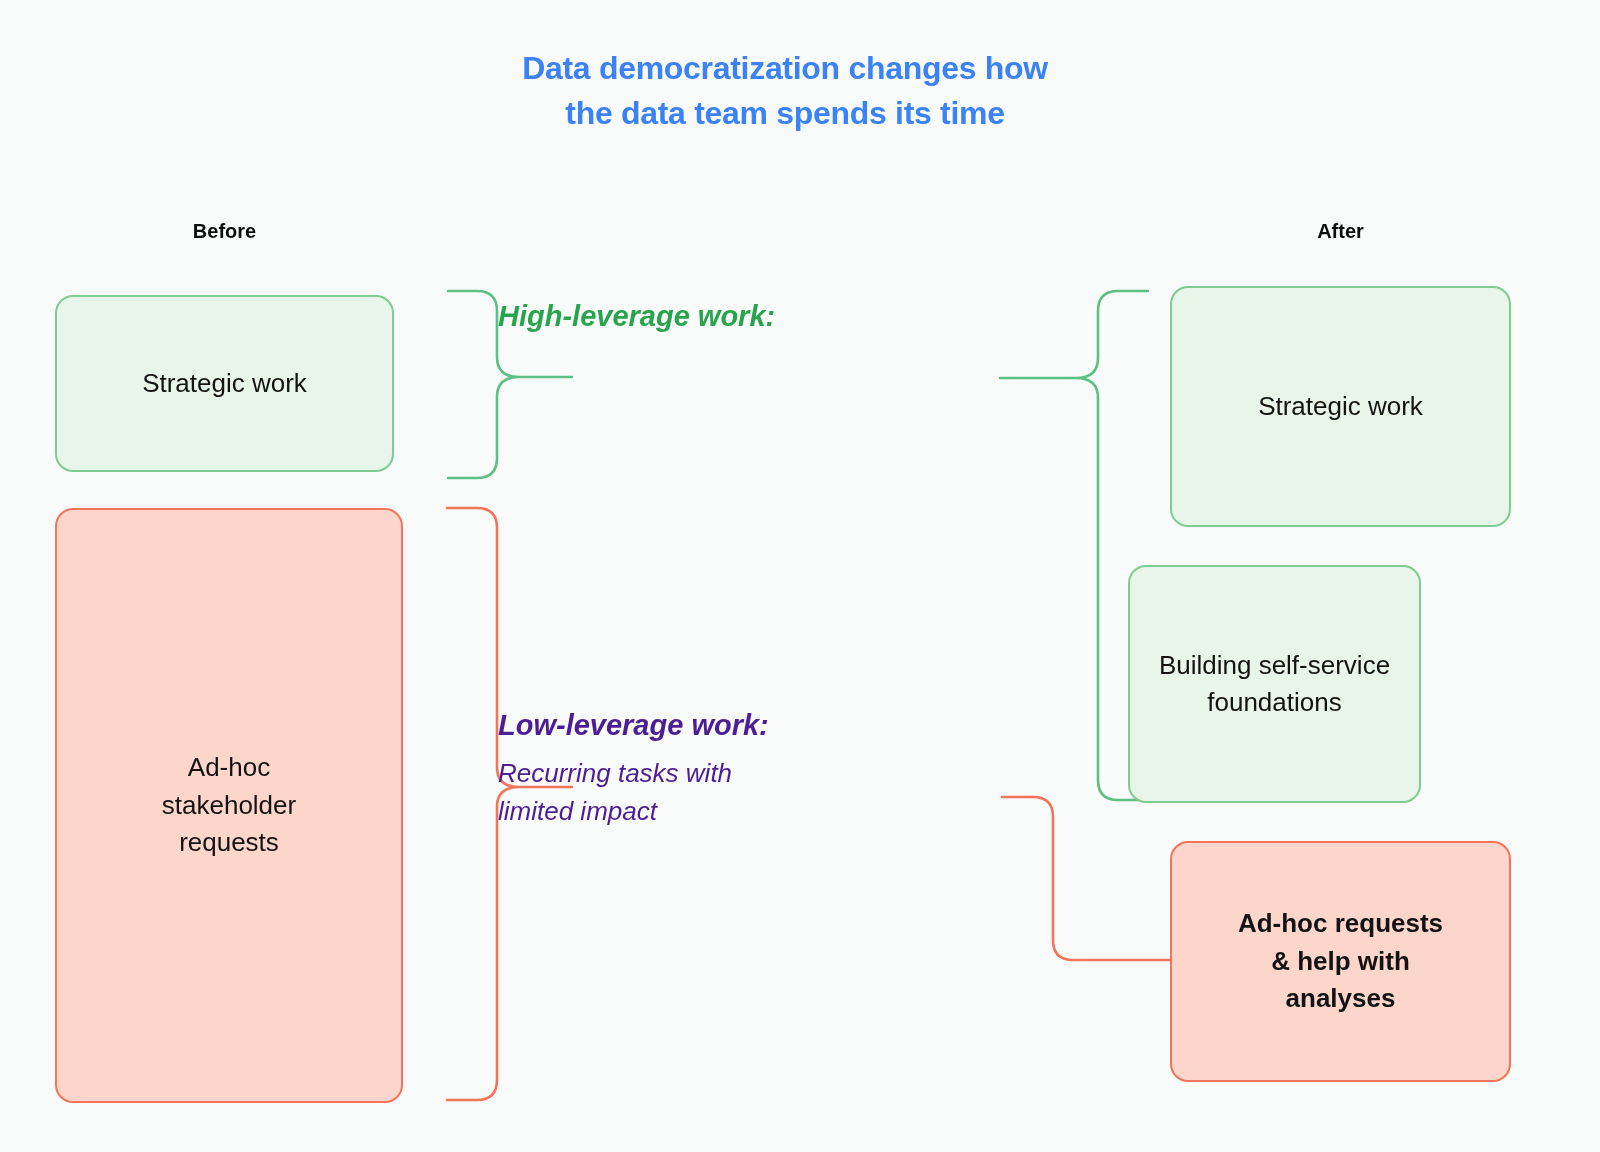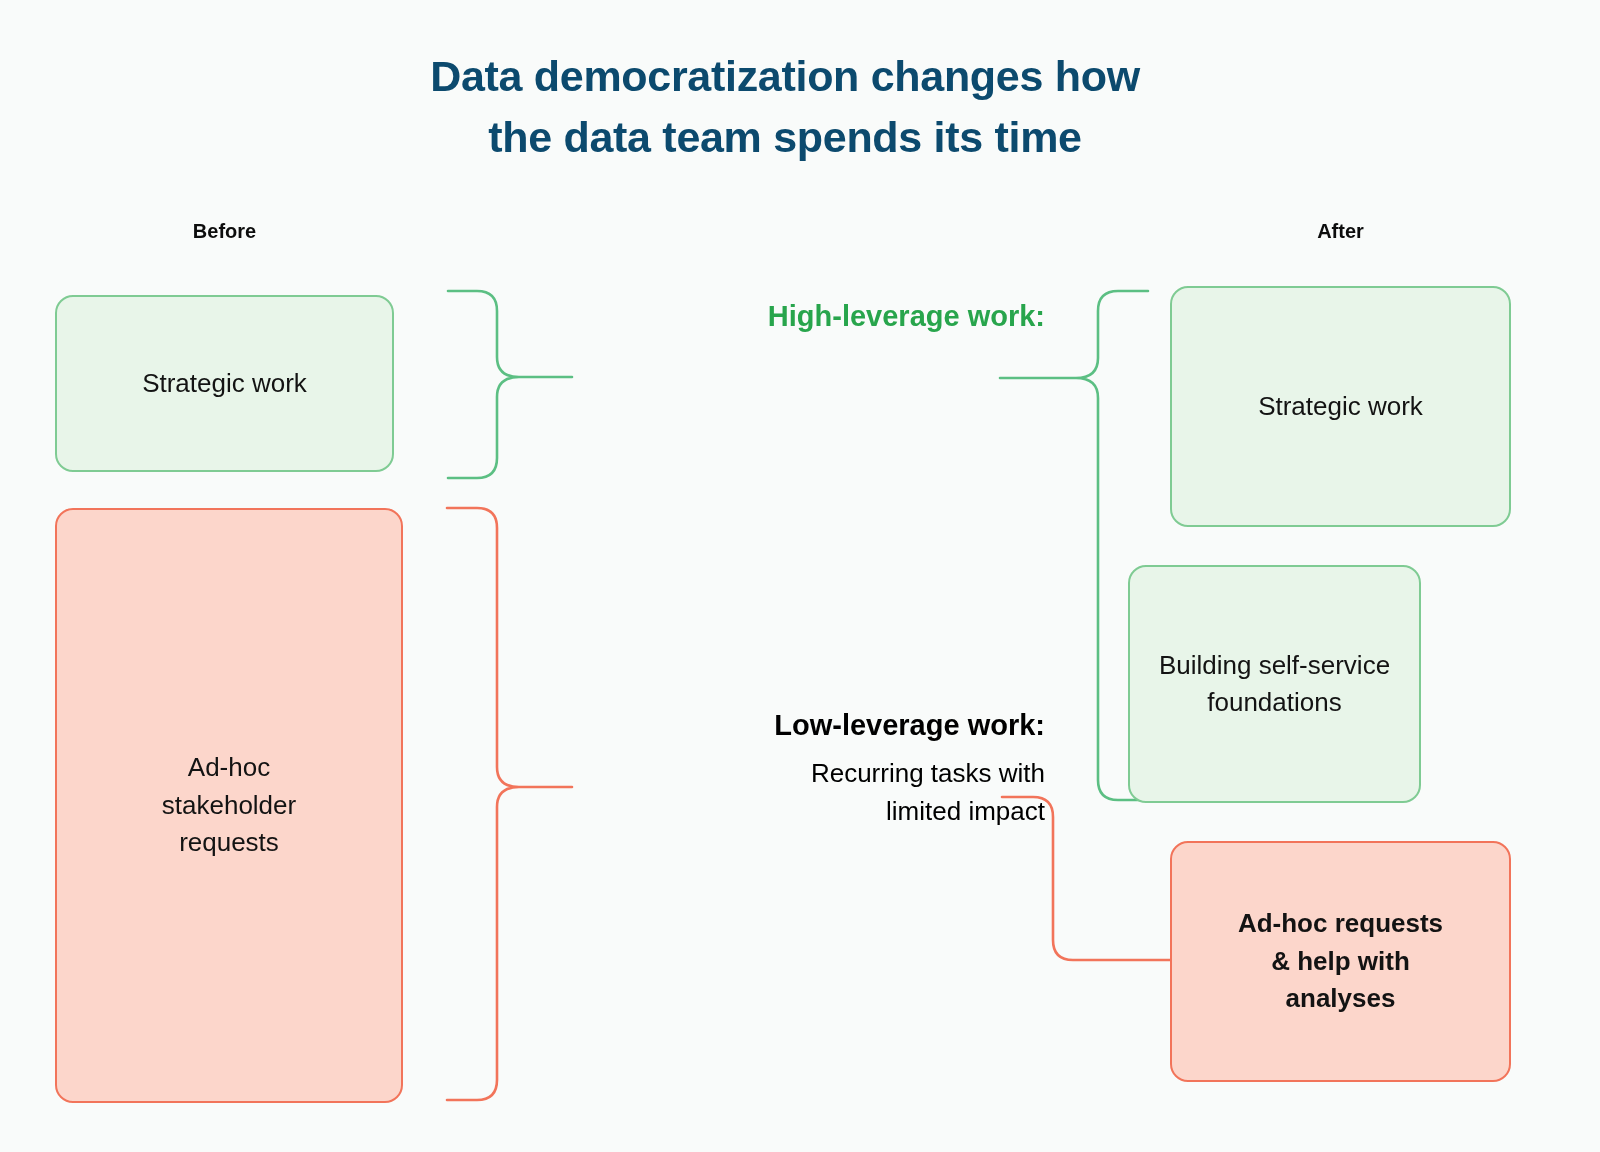--- a/index.html
+++ b/index.html
@@ -20,25 +20,25 @@
     height: 1152px;
   }
 
   
   .title {
     position: absolute;
     left: 0;
     top: 46px;
     width: 1570px;
     text-align: center;
-    font-size: 43px;
+    font-size: 32px;
     font-weight: bold;
     line-height: 1.42;
     letter-spacing: -0.3px;
-    color: #0c4a6e;
+    color: #3b82f6;
     white-space: pre-line;
   }
 
   
   .col-header {
     position: absolute;
     font-size: 20px;
     font-weight: bold;
     color: #0d0d0d;
     text-align: center;
@@ -67,41 +67,42 @@
 
   #box-before-strategic { left: 55px;   top: 295px; width: 339px; height: 177px; }
   #box-before-adhoc     { left: 55px;   top: 508px; width: 348px; height: 595px; }
   #box-after-strategic  { left: 1170px; top: 286px; width: 341px; height: 241px; }
   #box-after-building   { left: 1128px; top: 565px; width: 293px; height: 238px; }
   #box-after-adhoc      { left: 1170px; top: 841px; width: 341px; height: 241px; font-weight: bold; }
 
   
   .center-block {
     position: absolute;
-    text-align: right;
+    text-align: left;
     width: 520px;
-    left: 525px;
+    left: 498px;
+    font-style: italic;
   }
   .center-heading {
     font-size: 29px;
     font-weight: bold;
     line-height: 1.3;
   }
   .center-body {
     font-size: 26px;
     line-height: 1.48;
     white-space: pre-line;
     margin-top: 9px;
   }
   #center-high { top: 298px; }
   #center-high .center-heading,
   #center-high .center-body { color: #28a54c; }
   #center-low  { top: 707px; }
   #center-low .center-heading,
-  #center-low .center-body { color: #000000; }
+  #center-low .center-body { color: #4c1d95; }
 
   
   #connectors {
     position: absolute;
     left: 0;
     top: 0;
     width: 1600px;
     height: 1152px;
     pointer-events: none;
   }

